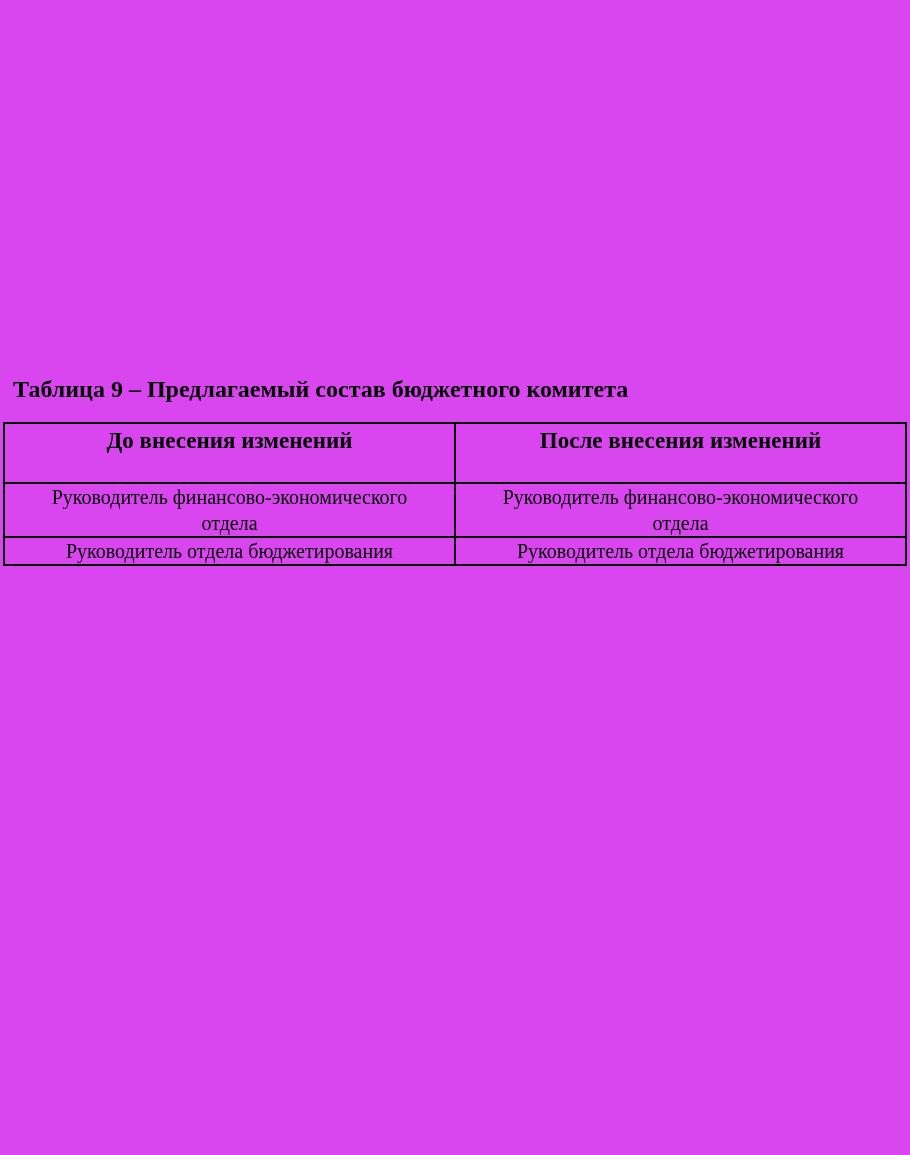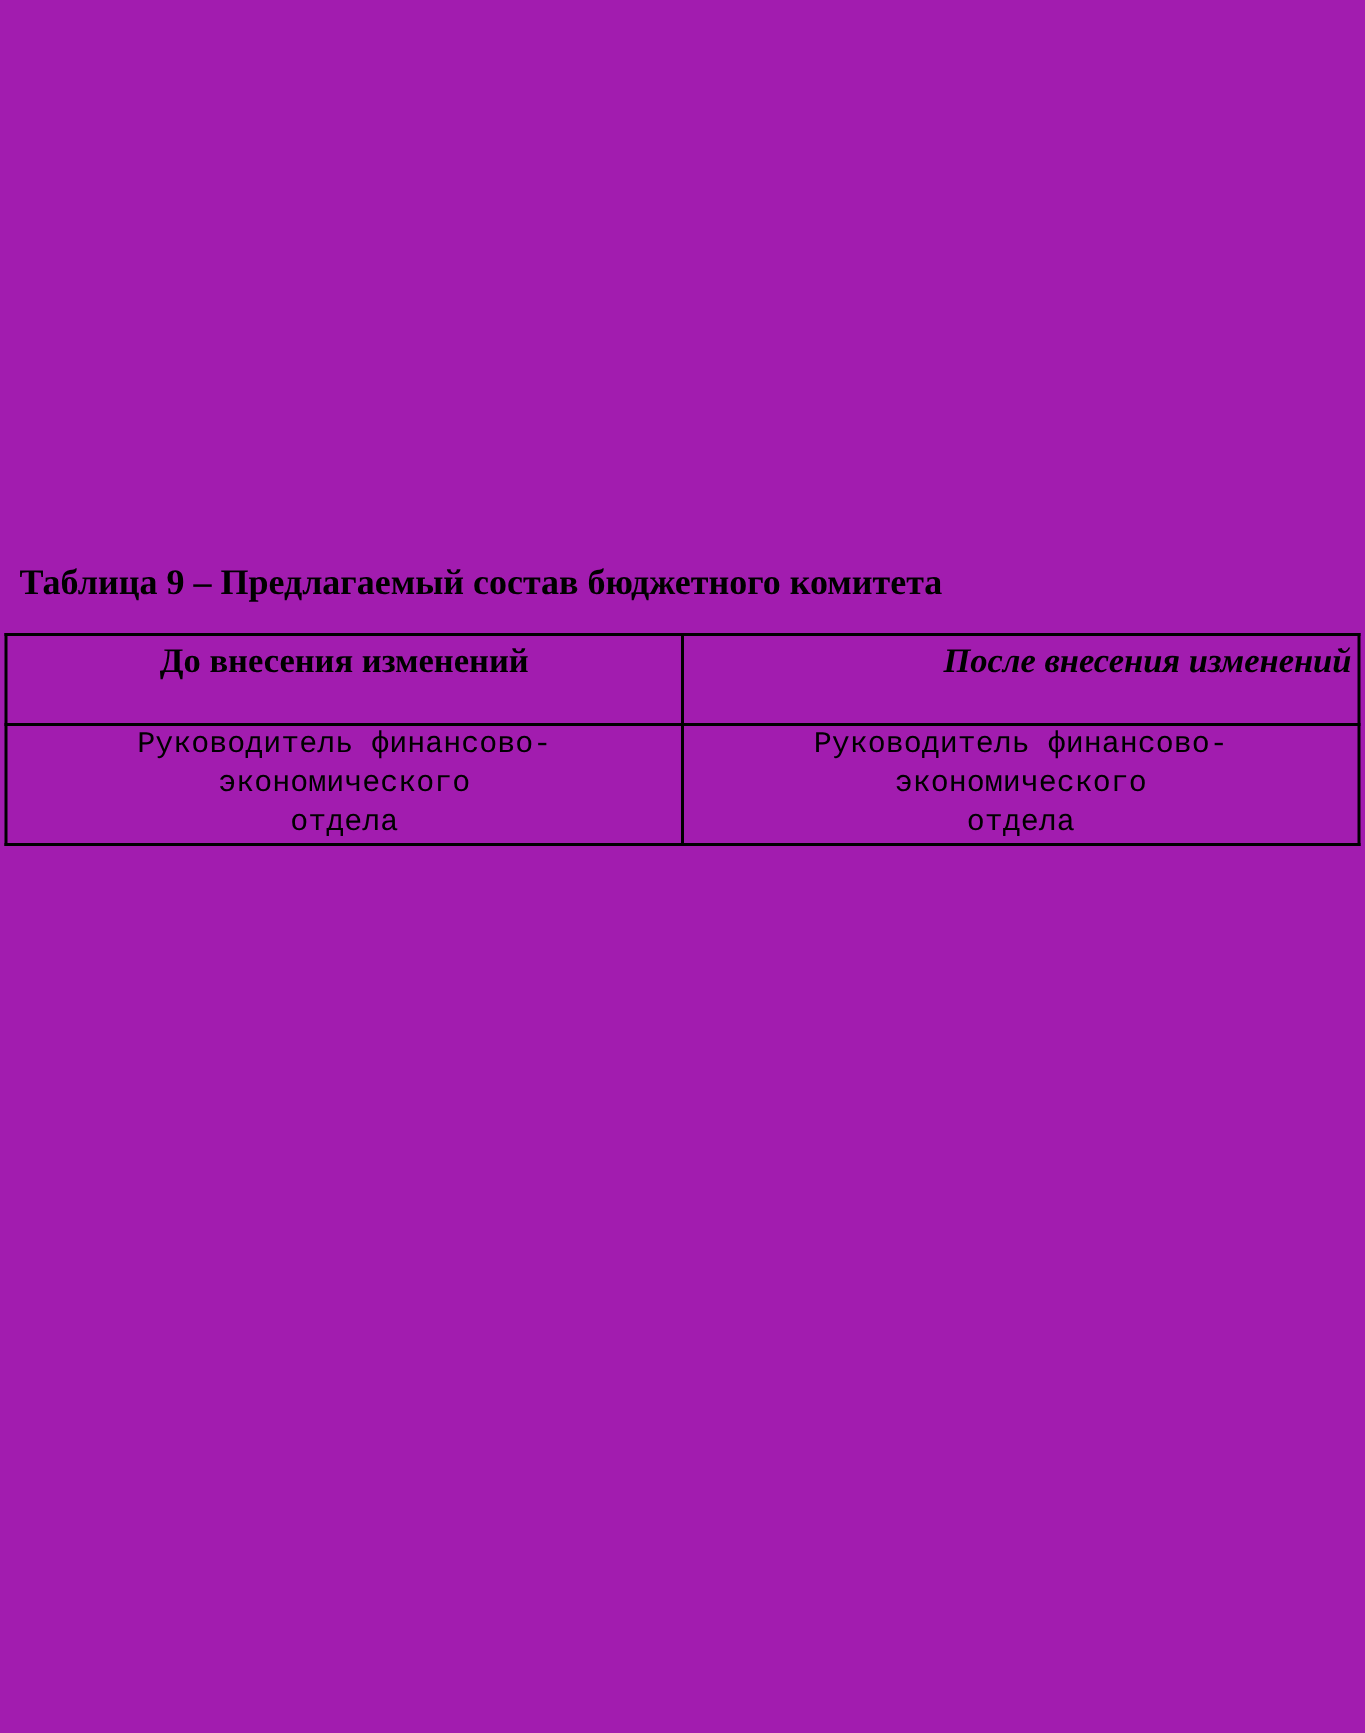--- a/index.html
+++ b/index.html
@@ -4,21 +4,21 @@
 <style>
   html, body {
     margin: 0;
     padding: 0;
     background: #ffffff;
   }
   .page {
     position: relative;
     width: 910px;
     height: 1155px;
-    background: #a21caf;
+    background: #d946ef;
     font-family: "Liberation Serif", serif;
     color: #000000;
     overflow: hidden;
   }
   .doc-title {
     position: absolute;
     left: 13px;
     top: 376px;
     width: 880px;
     font-size: 24px;
@@ -41,27 +41,26 @@
     overflow: hidden;
   }
   table.committee th {
     font-size: 23px;
     font-weight: bold;
     height: 41px;
     padding: 2px 4px 15px 4px;
     line-height: 30px;
   }
   th.th-before { text-align: center; }
-  th.th-after  { text-align: right; padding-left: 9px; font-style: italic; }
+  th.th-after  { text-align: center; padding-left: 9px; }
   table.committee td {
     font-size: 20px;
     text-align: center;
     line-height: 26px;
     padding: 0 6px;
-    font-family: Liberation Mono, monospace;
   }
   tr.row-tall-2 td { height: 52px; }
   tr.row-single td { height: 24px; }
   tr.row-tall-4 td { height: 102px; }
 </style>
 </head>
 <body>
 
 <div class="page">
 
@@ -78,16 +77,20 @@
         <th class="th-after">После внесения изменений</th>
       </tr>
     </thead>
     <tbody>
       <tr class="row-tall-2">
         <td>Руководитель финансово-экономического
 отдела</td>
         <td>Руководитель финансово-экономического
 отдела</td>
       </tr>
+      <tr class="row-single">
+        <td>Руководитель отдела бюджетирования</td>
+        <td>Руководитель отдела бюджетирования</td>
+      </tr>
     </tbody>
   </table>
 
 </div>
 
 </body></html>

